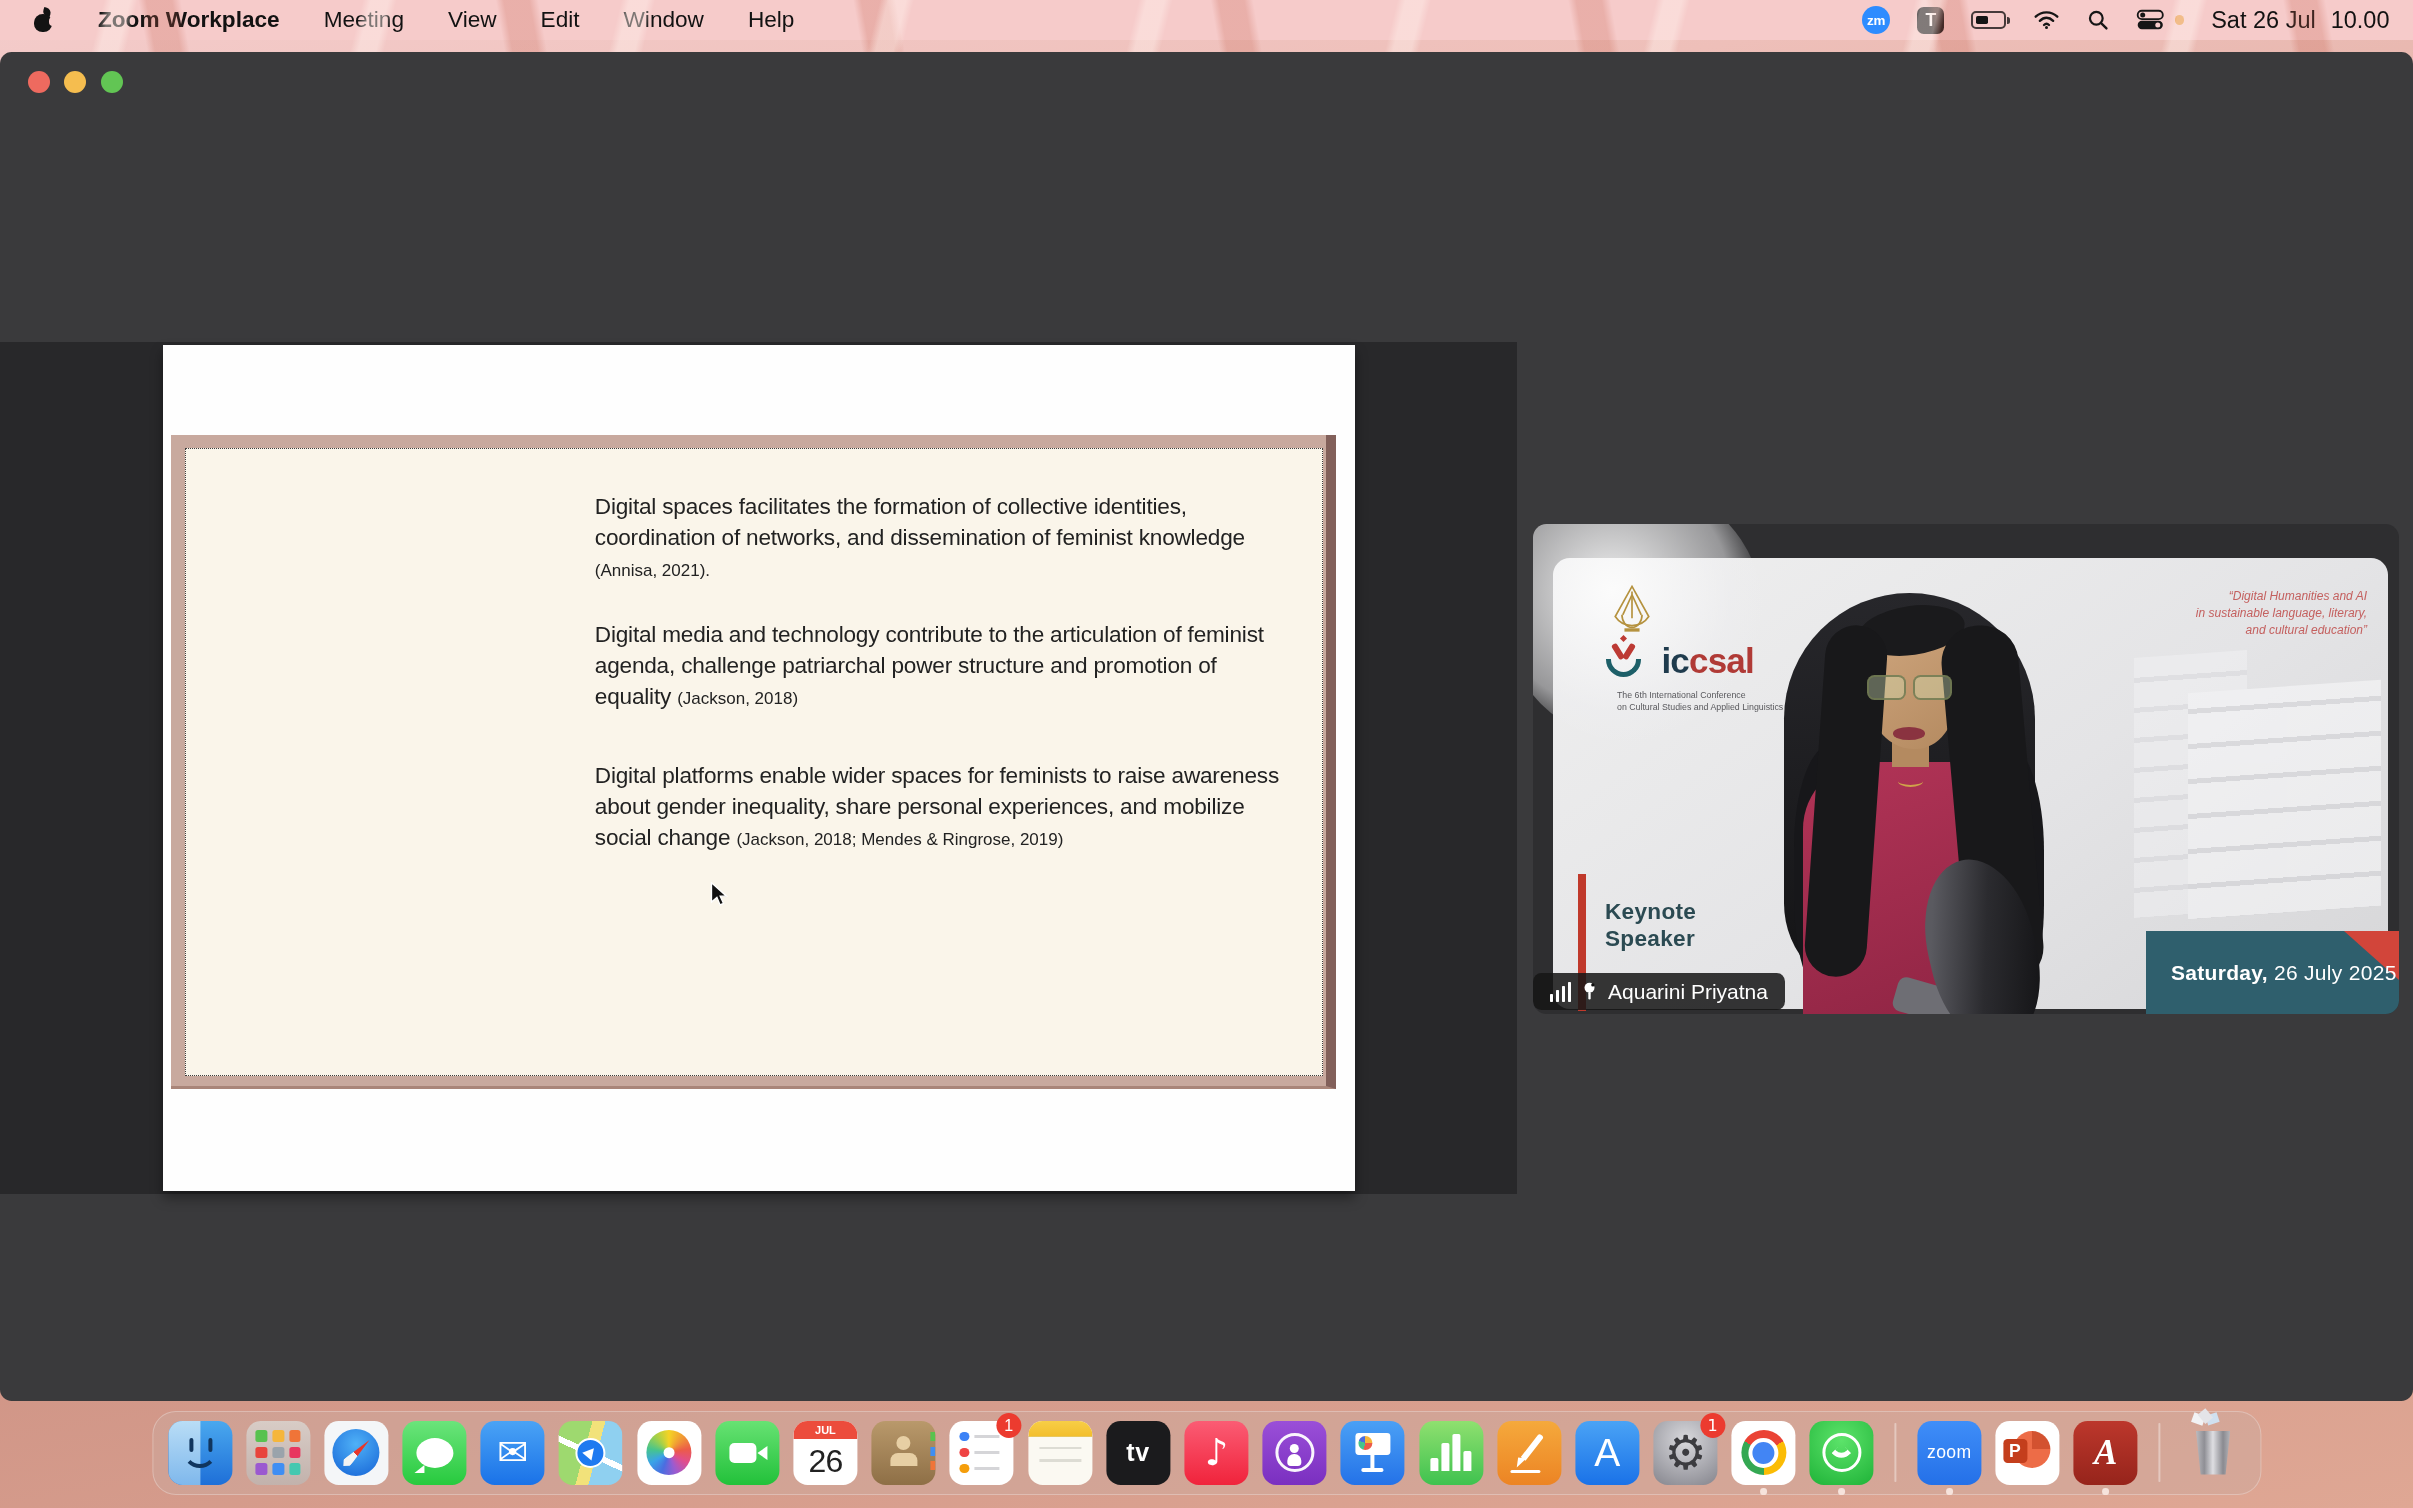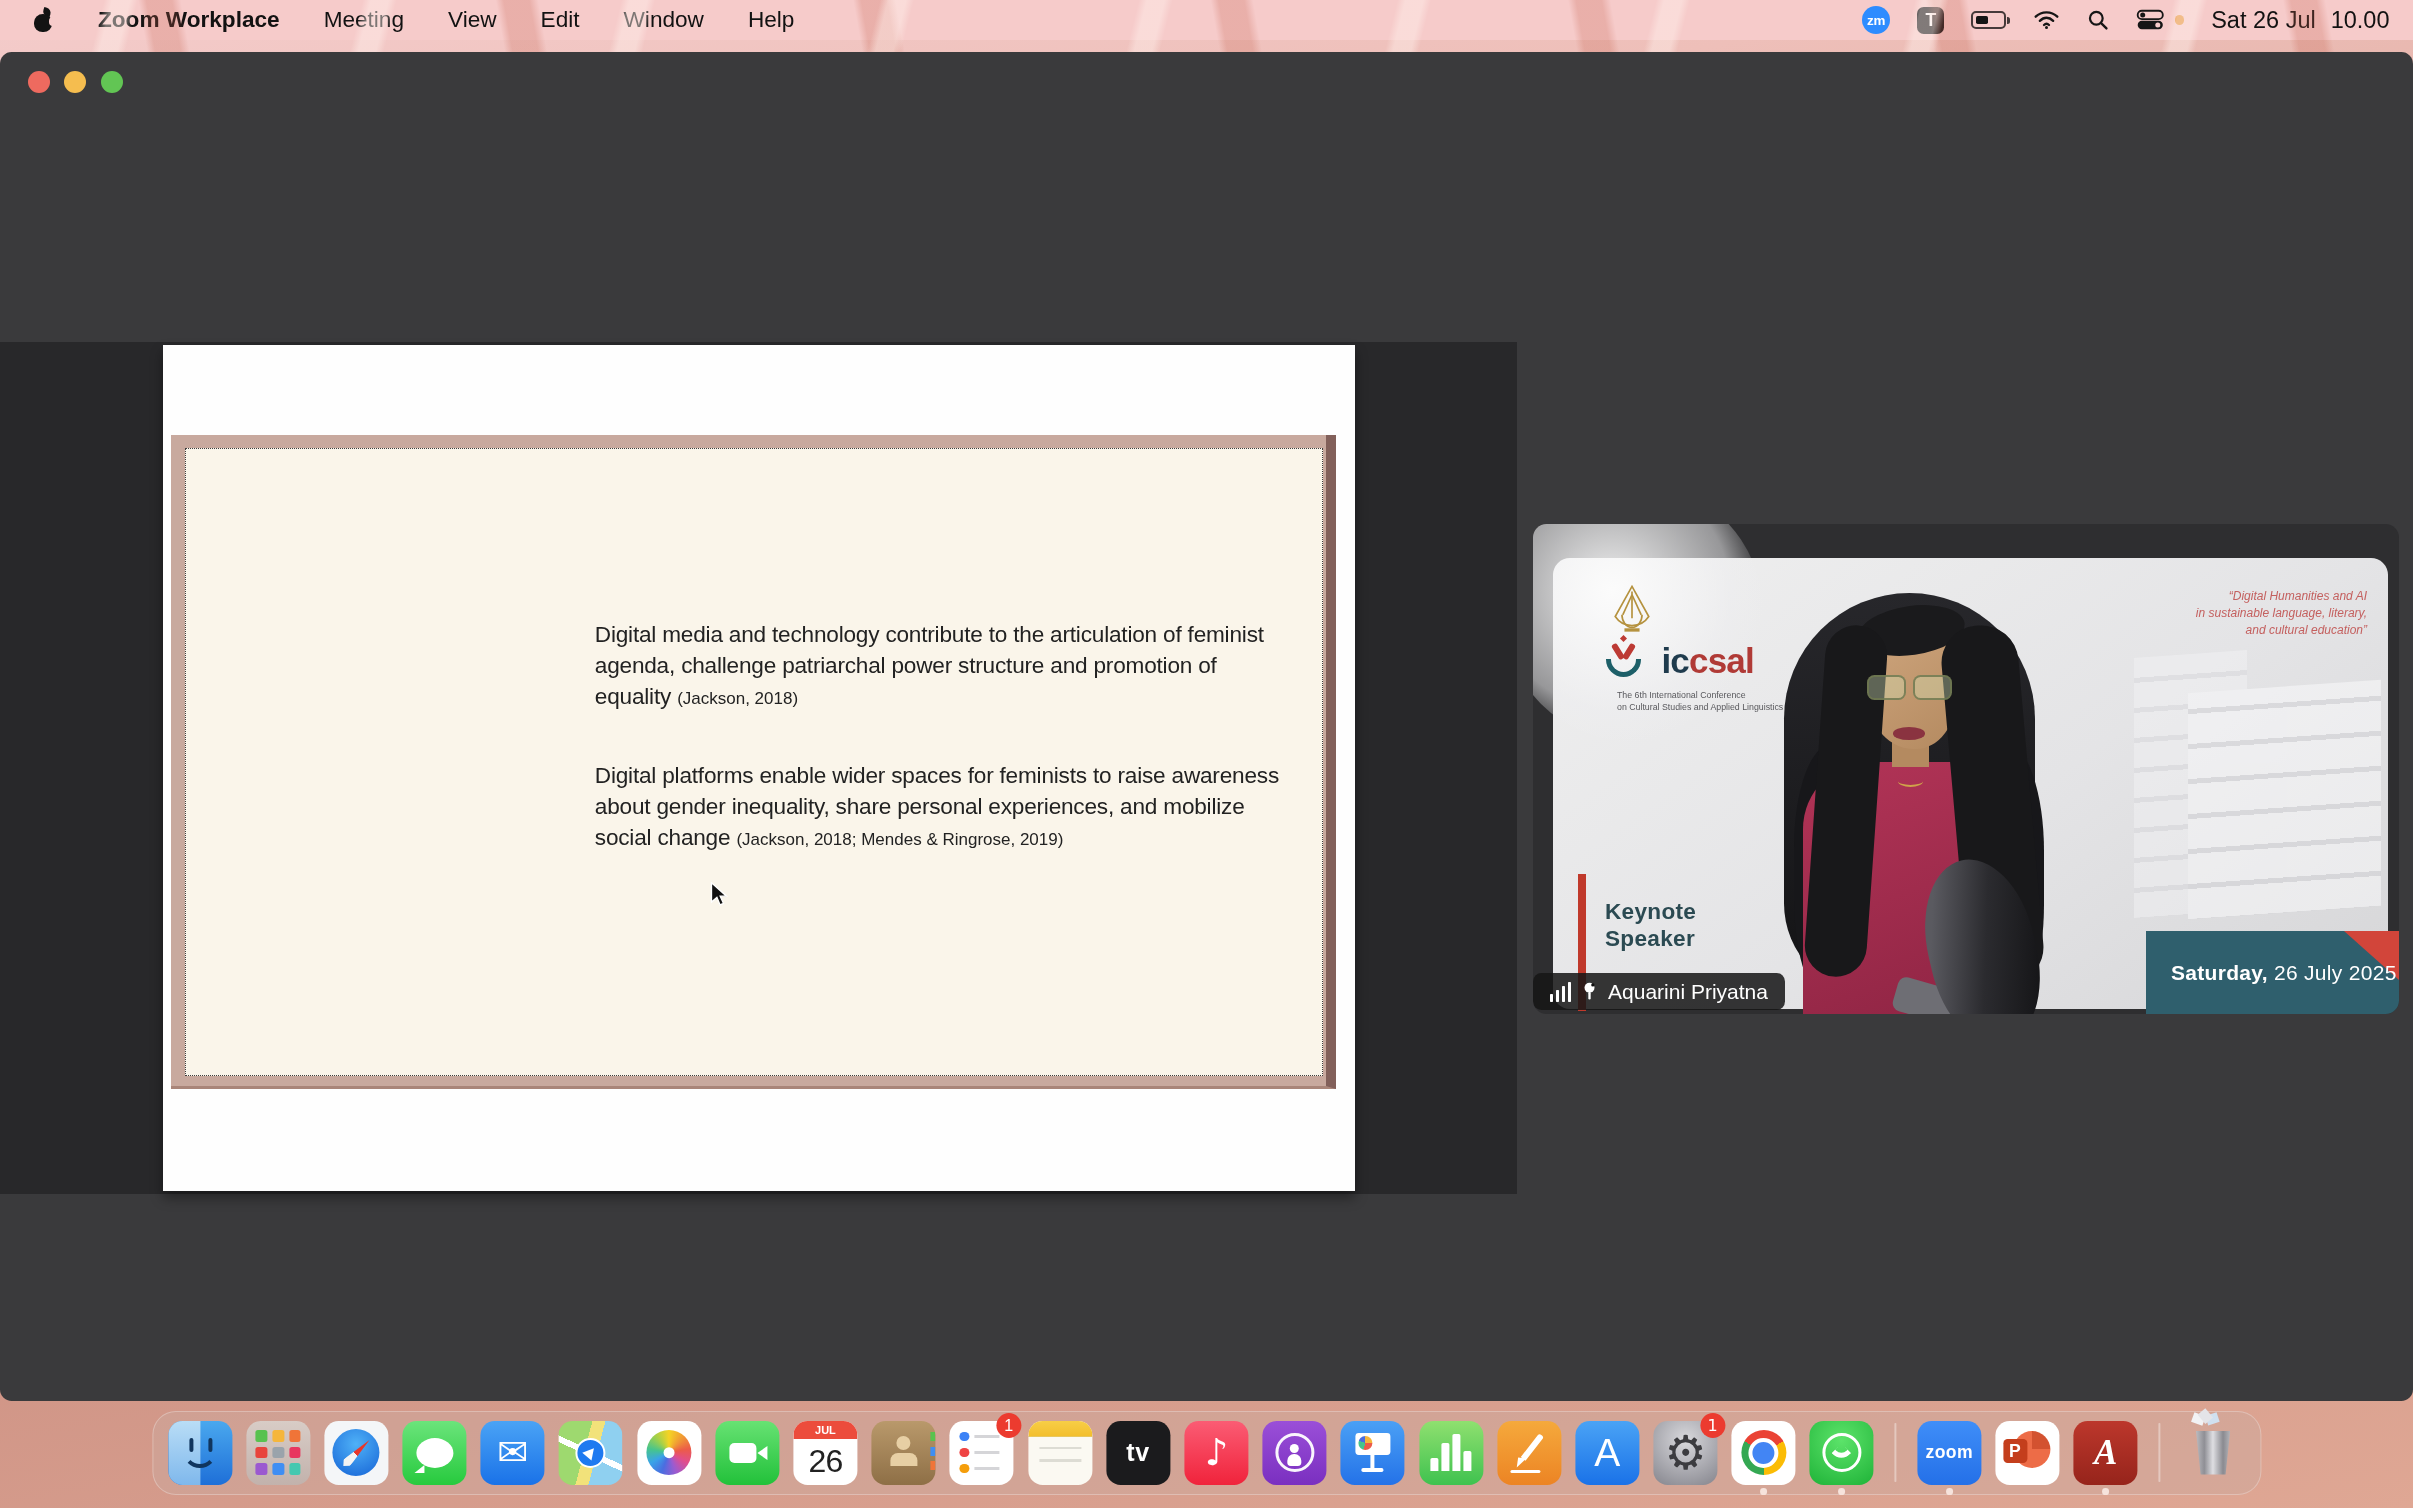--- a/index.html
+++ b/index.html
@@ -208,21 +208,21 @@
   .di-appstore { background:linear-gradient(180deg,#4aa3f5,#1a72e8); color:#fff; font-size:39px; font-weight:400; }
   .di-settings { background:radial-gradient(circle at 50% 30%,#d9d9dd,#85858d); color:#3c3c40; font-size:47px; }
   .di-chrome { background:#fff; }
   .ch { position:relative; width:45px; height:45px; border-radius:50%;
         background:conic-gradient(from 300deg,#ea4335 0 120deg,#fbbc05 120deg 240deg,#34a853 240deg 360deg); }
   .ch::after { content:""; position:absolute; left:50%; top:50%; transform:translate(-50%,-50%); width:22px; height:22px;
                border-radius:50%; background:#4285f4; border:4.2px solid #fff; }
   .di-whatsapp { background:radial-gradient(circle at 50% 30%,#5ce36a,#1fb338); }
   .wa-ring { position:relative; width:39px; height:39px; border:3.4px solid #fff; border-radius:50%; display:flex; align-items:center; justify-content:center; }
   .wa-ph { width:14.2px; height:14.2px; border-left:5px solid #fff; border-bottom:5px solid #fff; border-radius:0 0 0 12.6px; transform:rotate(-45deg); }
-  .di-zoom { background:linear-gradient(180deg,#3f8ef8,#2470e8); color:#fff; font-weight:700; font-size:17.6px; letter-spacing:0.4px; }
+  .di-zoom { background:linear-gradient(180deg,#3f8ef8,#2470e8); color:#fff; font-weight:400; font-size:17.6px; letter-spacing:0.4px; }
   .di-ppt { background:#fff; }
   .ppt-pie { position:absolute; left:18.4px; top:10px; width:37px; height:37px; border-radius:50%;
              background:conic-gradient(#d35230 0 25%,#ed6c47 25%); }
   .ppt-p { position:absolute; left:7.5px; top:18.4px; width:24px; height:24px; background:#c43e1c; border-radius:4.2px;
            color:#fff; font-weight:700; font-size:17.6px; display:flex; align-items:center; justify-content:center; }
   .di-acrobat { background:linear-gradient(180deg,#bc372c,#96241b); color:#fff; font-size:35px; font-weight:700; font-style:italic; font-family:"Liberation Serif",serif; }
   .di-trash { background:transparent; }
   .trash-bin { position:relative; width:39px; height:44px; border-radius:2.5px;
                background:linear-gradient(90deg,#c9c9cd,#8f8f95 28%,#dedee2 50%,#8a8a90 76%,#c2c2c6);
                clip-path:polygon(6% 0,94% 0,82% 100%,18% 100%); }
@@ -284,20 +284,23 @@
   <div class="tl red"></div>
   <div class="tl yellow"></div>
   <div class="tl green"></div>
 
   <div class="abs share">
     <div class="abs slide">
       <div class="abs frame">
         <div class="cream">
 
 
+          <div class="para p1">
+            <span>Digital spaces facilitates the formation of collective identities, coordination of networks, and dissemination of feminist knowledge </span><span class="cite">(Annisa, 2021).</span>
+          </div>
           <div class="para p2">
             <span>Digital media and technology contribute to the articulation of feminist agenda, challenge patriarchal power structure and promotion of equality </span><span class="cite">(Jackson, 2018)</span>
           </div>
           <div class="para p3">
             <span>Digital platforms enable wider spaces for feminists to raise awareness about gender inequality, share personal experiences, and mobilize social change </span><span class="cite">(Jackson, 2018; Mendes &amp; Ringrose, 2019)</span>
           </div>
         </div>
       </div>
     </div>
   </div>

